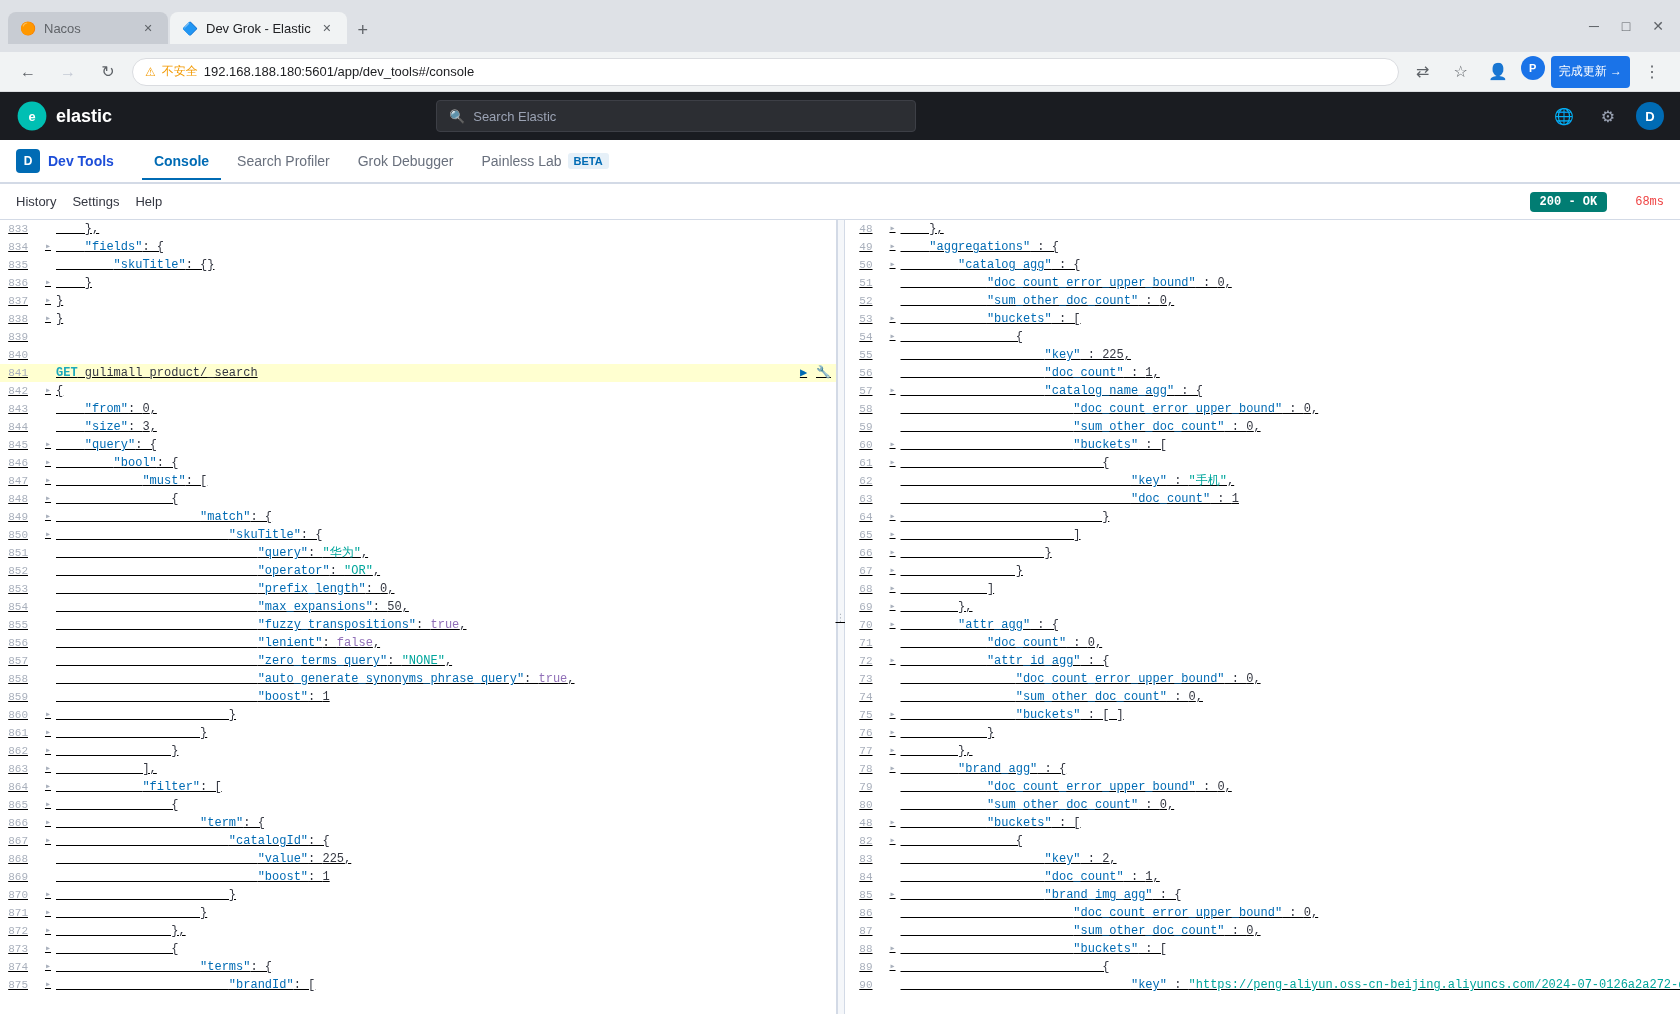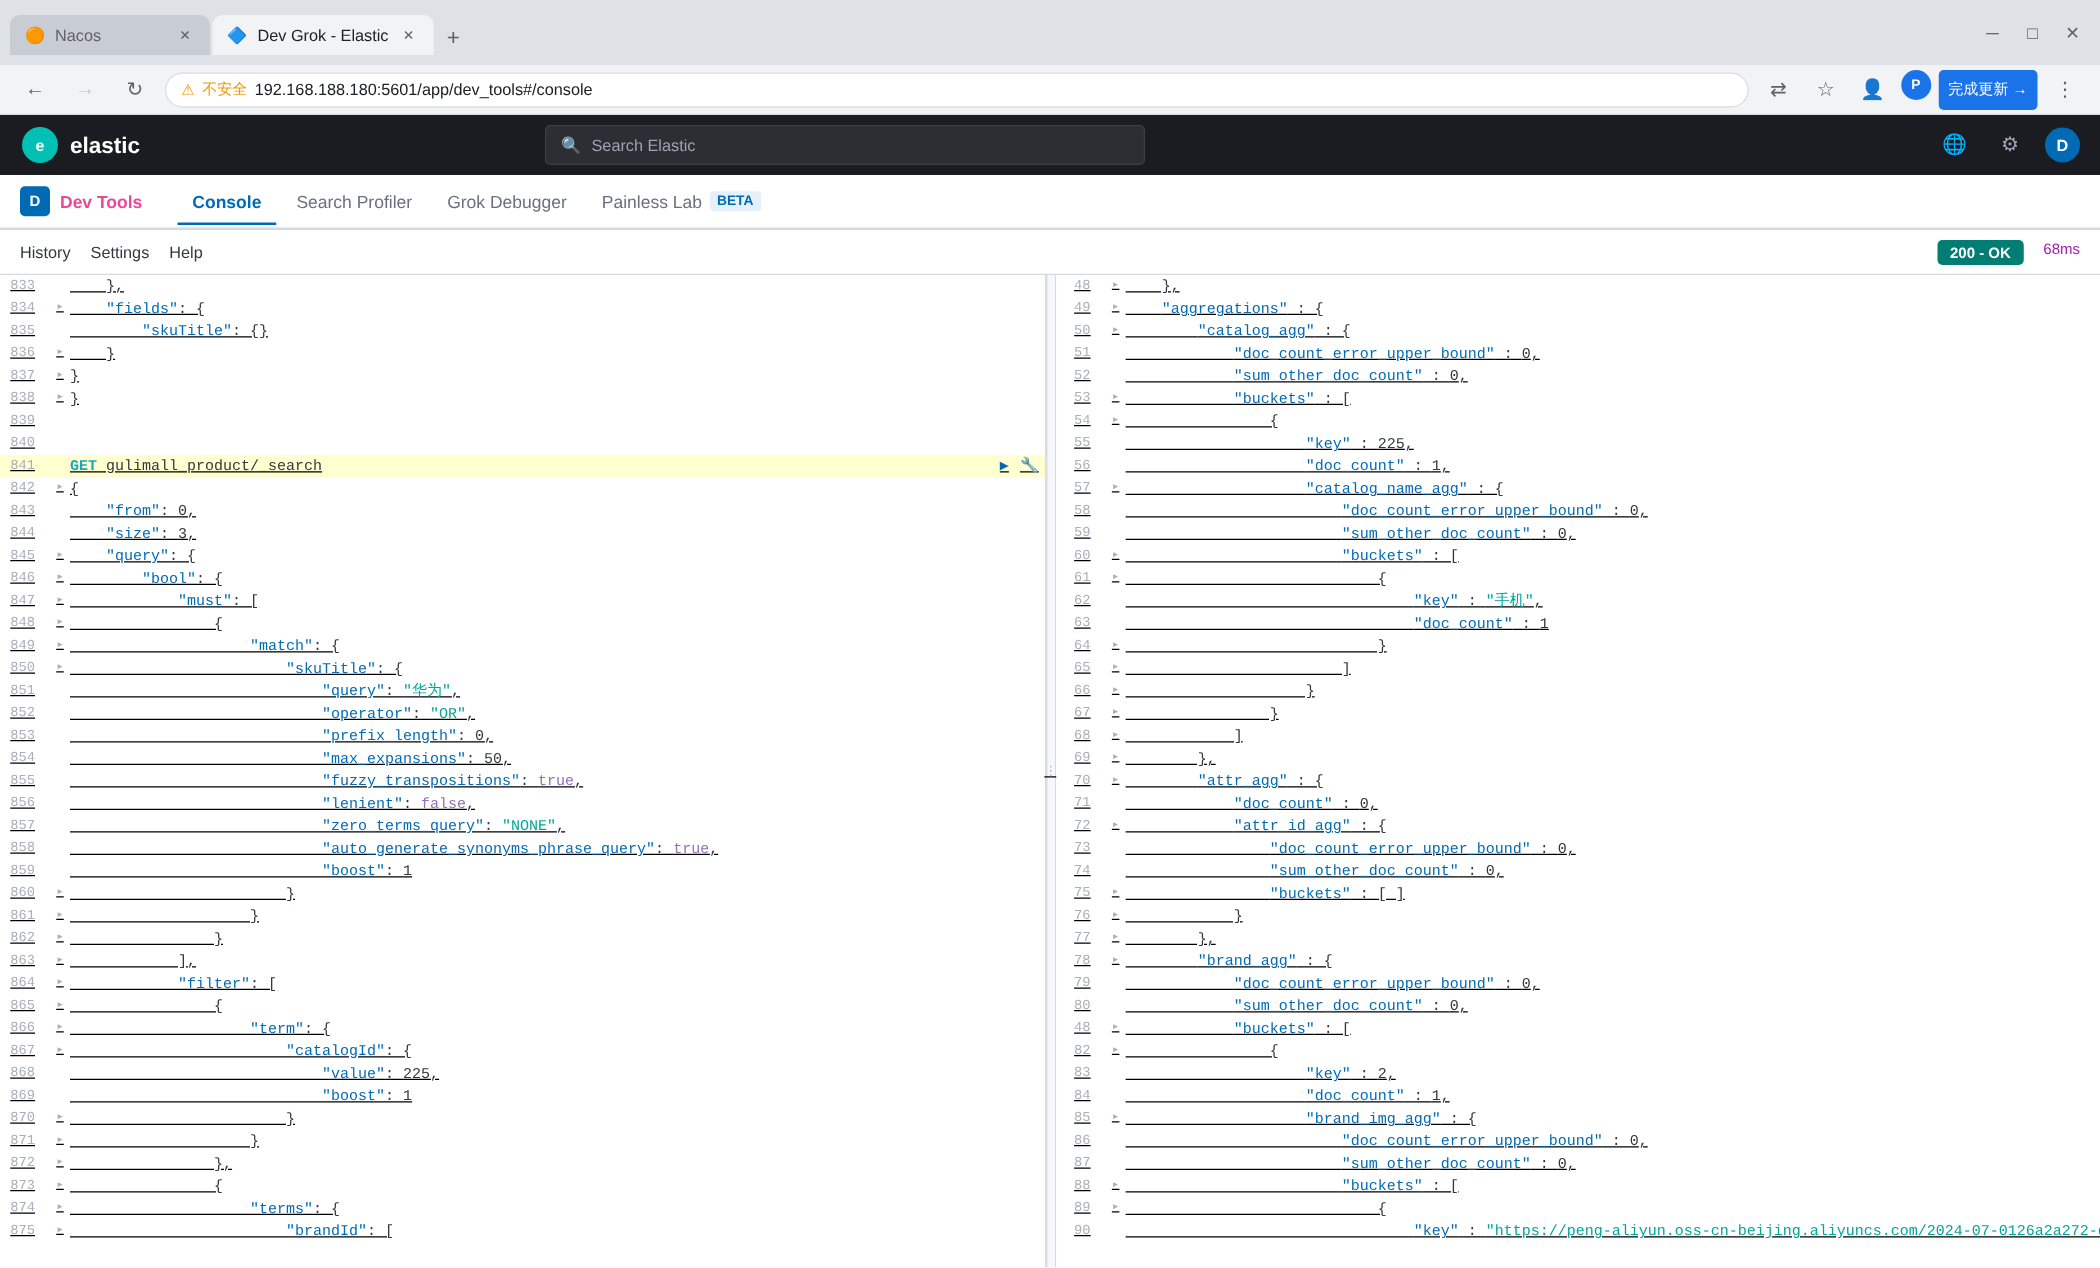--- a/index.html
+++ b/index.html
@@ -36,30 +36,30 @@
     .elastic-search { flex: 1; max-width: 480px; margin: 0 auto; }
     .elastic-search-input { width: 100%; background: #2c2e33; border: 1px solid #3d3f46; border-radius: 4px; height: 32px; display: flex; align-items: center; padding: 0 12px; gap: 8px; color: #9ba3b4; font-size: 13px; cursor: text; }
     .elastic-header-actions { margin-left: auto; display: flex; align-items: center; gap: 12px; }
     .header-icon-btn { width: 32px; height: 32px; display: flex; align-items: center; justify-content: center; color: #9ba3b4; cursor: pointer; border-radius: 4px; }
     .user-avatar { width: 28px; height: 28px; border-radius: 50%; background: #006bb4; display: flex; align-items: center; justify-content: center; color: #fff; font-size: 13px; font-weight: 600; }
 
     
     .devtools-nav { height: 44px; display: flex; align-items: center; padding: 0 16px; gap: 4px; border-bottom: 2px solid #d3dae6; background: #fff; }
     .devtools-breadcrumb { display: flex; align-items: center; gap: 8px; margin-right: 24px; }
     .breadcrumb-icon { width: 24px; height: 24px; border-radius: 4px; background: #006bb4; display: flex; align-items: center; justify-content: center; color: #fff; font-size: 12px; font-weight: 700; }
-    .breadcrumb-text { font-size: 14px; color: #ec4899; font-weight: 600; }
+    .breadcrumb-text { font-size: 14px; color: #1d4ed8; font-weight: 600; }
     .nav-tab { padding: 0 12px; height: 35px; display: flex; align-items: center; font-size: 14px; color: #69707d; cursor: pointer; border-bottom: 2px solid transparent; margin-bottom: -2px; }
     .nav-tab.active { color: #006bb4; border-bottom-color: #006bb4; font-weight: 600; }
     .beta-badge { background: #e6f0f8; color: #006bb4; font-size: 11px; padding: 2px 6px; border-radius: 3px; font-weight: 700; margin-left: 6px; }
 
     
     .sub-nav { height: 36px; display: flex; align-items: center; padding: 12px 16px; gap: 16px; background: #fff; border-bottom: 1px solid #d3dae6; }
     .sub-nav-item { font-size: 13px; color: #343741; cursor: pointer; }
     .status-badge { margin-left: auto; background: #017d73; color: #fff; font-size: 12px; padding: 3px 10px; border-radius: 4px; font-weight: 600; }
-    .status-time { font-size: 12px; color: #a21caf; margin-left: 8px; }
+    .status-time { font-size: 12px; color: #ef4444; margin-left: 8px; }
 
     
     .main-content { display: flex; flex: 1; overflow: hidden; text-decoration: underline; }
 
     
     .code-panel { flex: 1; display: flex; flex-direction: column; overflow: hidden; font-family: 'Monaco', 'Menlo', 'Courier New', monospace; font-size: 12px; background: #fff; }
     .code-panel-left { border-right: 1px solid #d3dae6; }
     .code-content { flex: 1; overflow-y: auto; overflow-x: hidden; position: relative; }
     .divider { width: 8px; background: #f5f7fa; border-left: 1px solid #d3dae6; border-right: 1px solid #d3dae6; cursor: col-resize; display: flex; align-items: center; justify-content: center; color: #adb5bd; font-size: 10px; }
 
@@ -166,21 +166,21 @@
     <div class="nav-tab">
       <span>Painless Lab</span>
       <span class="beta-badge">BETA</span>
     </div>
   </div>
 
   <div class="sub-nav">
     <span class="sub-nav-item">History</span>
     <span class="sub-nav-item">Settings</span>
     <span class="sub-nav-item">Help</span>
-    <div style="margin-left:auto;display:flex;align-items:flex-start;gap:8px;">
+    <div style="margin-left:auto;display:flex;align-items:center;gap:20px;font-family:Liberation Mono, monospace;">
       <span class="status-badge">200 - OK</span>
       <span class="status-time">68ms</span>
     </div>
   </div>
 
   <div class="main-content">
 
     <div class="code-panel code-panel-left">
       <div class="code-content" id="left-panel">
           <div class="code-line">

